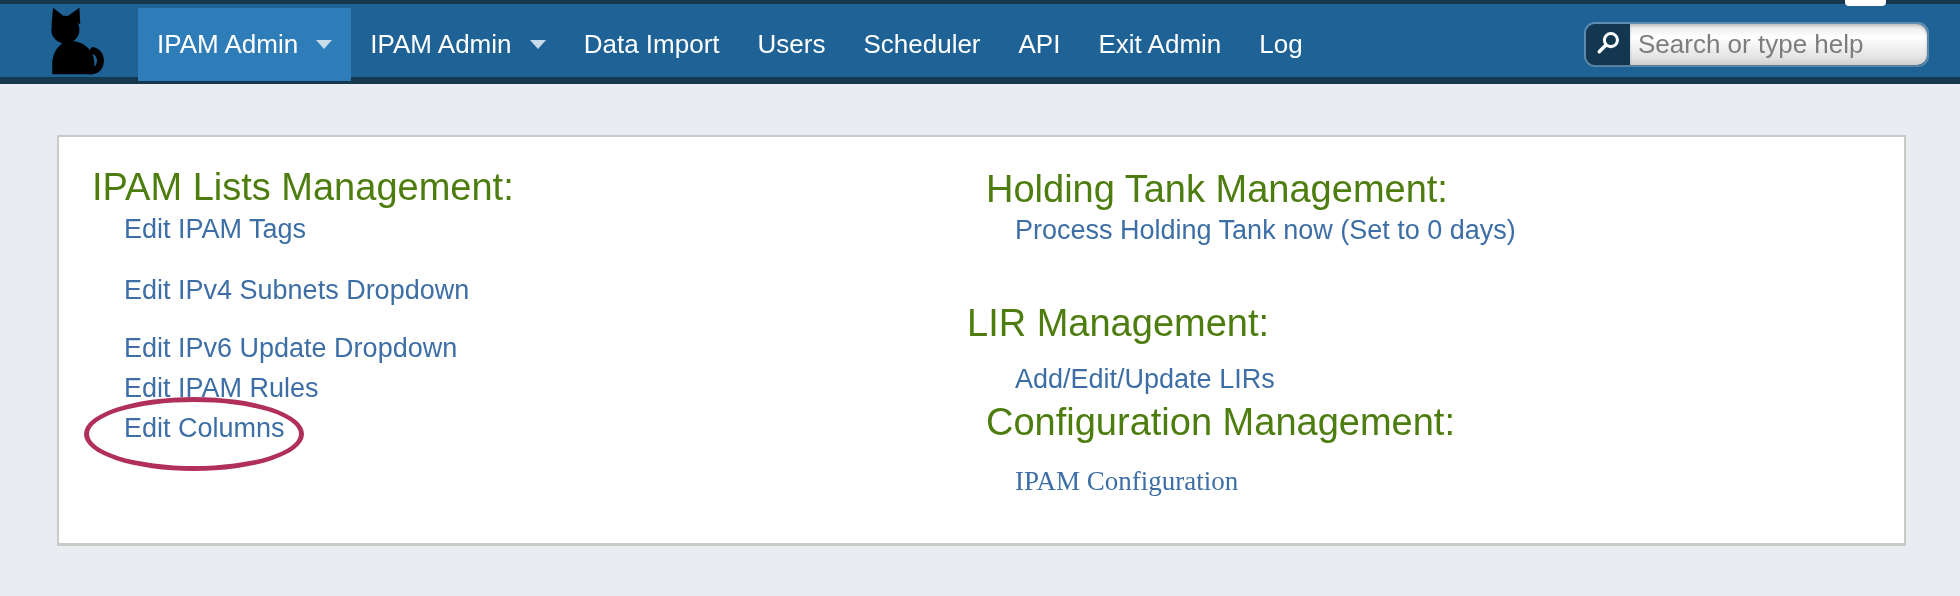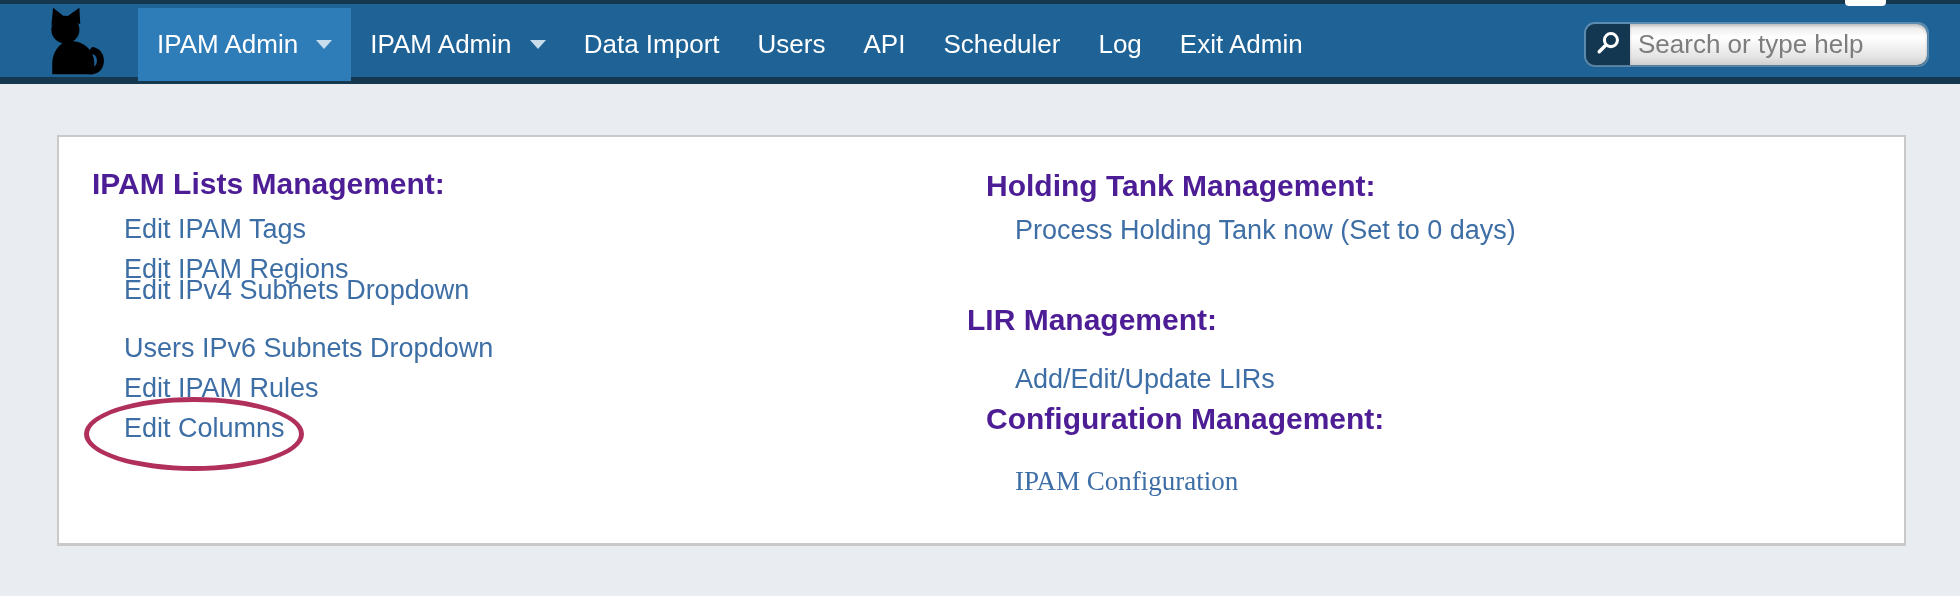--- a/index.html
+++ b/index.html
@@ -61,21 +61,21 @@
     background:#ffffff;border-radius:0 0 4px 4px;
   }
 
   
   .panel{
     position:absolute;left:57px;top:135px;width:1849px;height:411px;
     background:#ffffff;border:2px solid #c9c9c9;border-bottom-width:3px;
     box-sizing:border-box;
   }
   .section-heading{
-    position:absolute;font-size:30px;font-weight:bold;color:#4c1d95;
+    position:absolute;font-size:38px;font-weight:normal;color:#4d7c0f;
     line-height:1.1;white-space:nowrap;
   }
   .panel a.link{
     position:absolute;font-size:27px;color:#3d6ea5;text-decoration:none;
     line-height:1.15;white-space:nowrap;cursor:pointer;
   }
   .lh{left:33px;top:30px;}
   .ll0{left:65px;top:77px;}
   .ll1{left:65px;top:117px;}
   .ll2{left:65px;top:138px;}
@@ -122,30 +122,30 @@
       <span>IPAM Admin</span>
       <span class="caret"></span>
     </li>
     <li class="nav-item">
       <span>Data Import</span>
     </li>
     <li class="nav-item">
       <span>Users</span>
     </li>
     <li class="nav-item">
+      <span>Scheduler</span>
+    </li>
+    <li class="nav-item">
       <span>API</span>
     </li>
     <li class="nav-item">
-      <span>Scheduler</span>
+      <span>Exit Admin</span>
     </li>
     <li class="nav-item">
       <span>Log</span>
-    </li>
-    <li class="nav-item">
-      <span>Exit Admin</span>
     </li>
   </ul>
 
   <div class="search">
     <button class="search-btn">
       <span>
         <svg width="28" height="28" viewBox="0 0 24 24" aria-hidden="true">
           <circle cx="14.5" cy="9.5" r="5.6" fill="none" stroke="#ffffff" stroke-width="2.6"></circle>
           <line x1="10" y1="14" x2="4.5" y2="19.5" stroke="#ffffff" stroke-width="3" stroke-linecap="round"></line>
         </svg>
@@ -155,23 +155,22 @@
   </div>
 </div>
 
 <div class="top-notch"></div>
 
 <div class="panel">
 
   <div class="section-heading lh">IPAM Lists Management:</div>
 
   <a class="link ll0">Edit IPAM Tags</a>
-  <a class="link ll1">Edit IPAM Regions</a>
   <a class="link ll2">Edit IPv4 Subnets Dropdown</a>
-  <a class="link ll3">Users IPv6 Subnets Dropdown</a>
+  <a class="link ll3">Edit IPv6 Update Dropdown</a>
   <a class="link ll4">Edit IPAM Rules</a>
   <a class="link ll5">Edit Columns</a>
 
   <div class="highlight-ellipse"></div>
 
   <div class="section-heading rh0">Holding Tank Management:</div>
   <a class="link rl0">Process Holding Tank now (Set to 0 days)</a>
 
   <div class="section-heading rh1">LIR Management:</div>
   <a class="link rl1">Add/Edit/Update LIRs</a>

